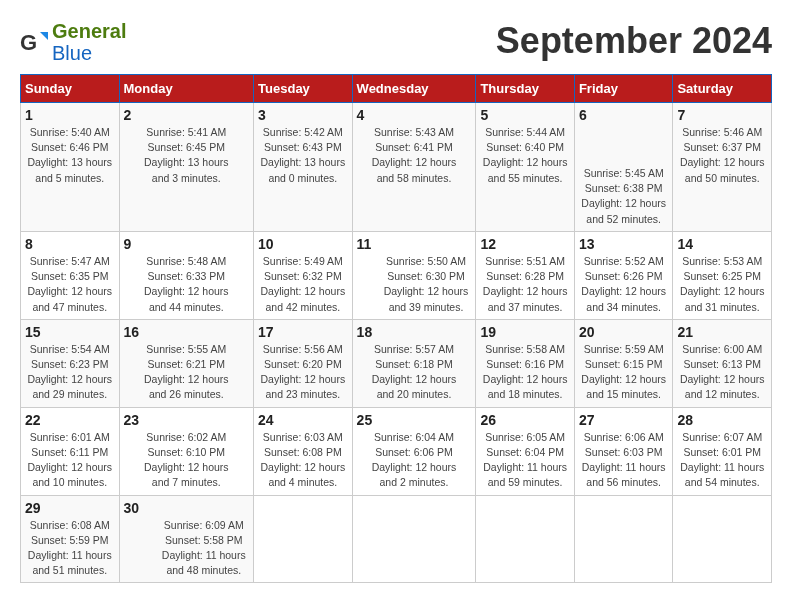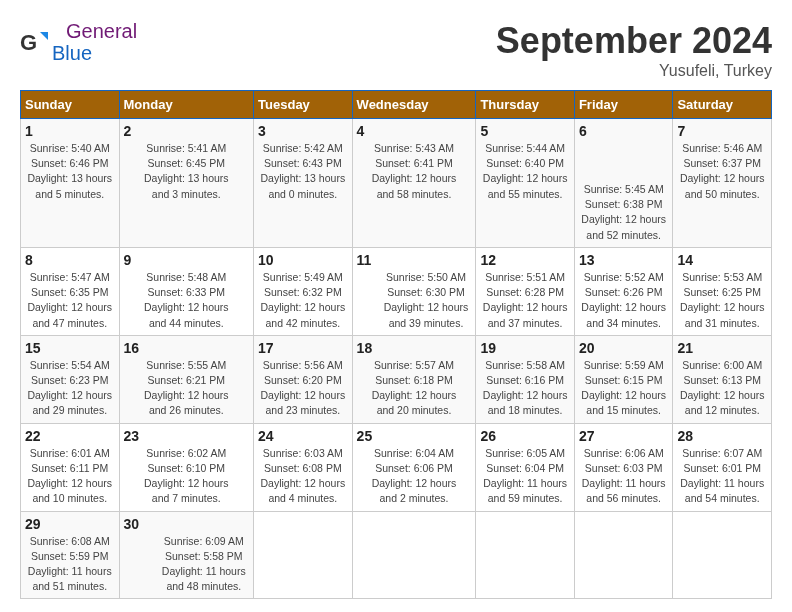--- a/index.html
+++ b/index.html
@@ -36,21 +36,21 @@
     .location {
       font-size: 16px;
       color: #555;
     }
     table {
       width: 100%;
       border-collapse: collapse;
       font-size: 11px;
     }
     thead tr th {
-      background-color: #a16207;
+      background-color: #b91c1c;
       color: #fff;
       padding: 6px 4px;
       text-align: left;
       font-size: 13px;
       font-weight: bold;
       border: 1px solid #1565c0;
     }
     tbody tr td {
       border: 1px solid #ccc;
       vertical-align: top;
@@ -82,27 +82,26 @@
 </head>
 <body>
 
 <div class="header">
   <div class="logo">
     <svg class="logo-icon" viewBox="0 0 28 28">
       <text x="0" y="22" font-size="22" font-weight="bold" fill="#333">G</text>
       <polygon points="20,4 28,4 28,12" fill="#1e88e5"></polygon>
     </svg>
     <div>
-      <div style="font-size:20px;font-weight:normal;color:#701a75;line-height:1.1;margin-left:14px;">General</div>
+      <div style="font-size:20px;font-weight:bold;color:#4d7c0f;line-height:1.1;">General</div>
       <div style="font-size:20px;font-weight:normal;color:#1565c0;line-height:1.1;">Blue</div>
     </div>
   </div>
   <div class="title-block">
     <div class="month-title">September 2024</div>
-    <div class="location">Yusufeli, Turkey</div>
   </div>
 </div>
 
 <table>
   <thead>
     <tr id="header-row">
         <th>Sunday</th>
         <th>Monday</th>
         <th>Tuesday</th>
         <th>Wednesday</th>

